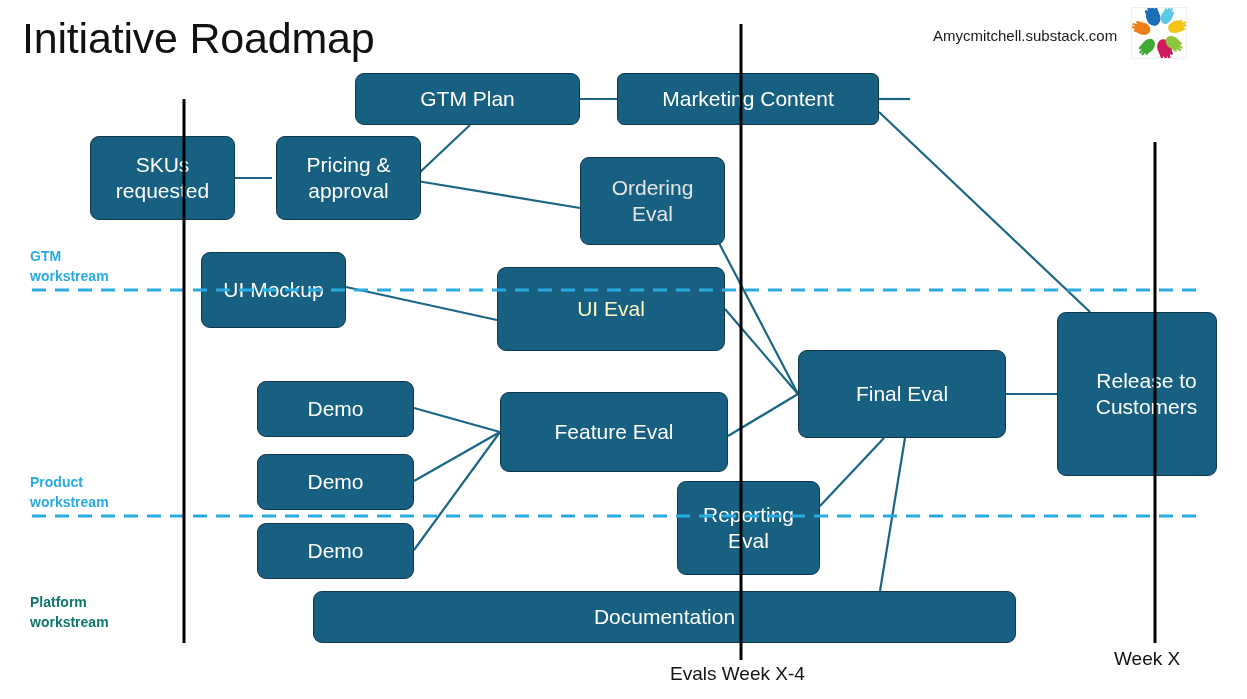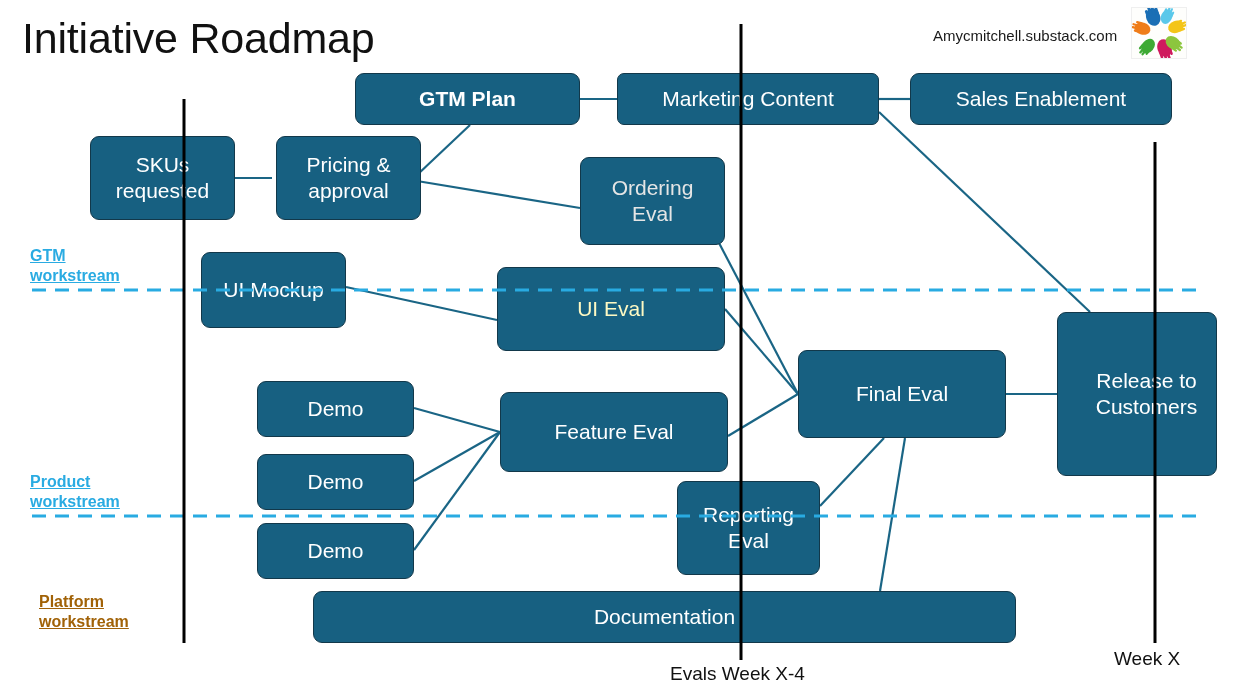--- a/index.html
+++ b/index.html
@@ -70,25 +70,24 @@
     font-size: 21px;
     line-height: 26px;
     padding: 2px 8px;
     white-space: pre-line;
   }
 
   .ws-label {
     position: absolute;
     z-index: 3;
     color: #29ABE2;
-    font-size: 16px;
+    font-size: 14px;
     line-height: 20px;
     font-weight: bold;
     white-space: pre-line;
-    text-decoration: underline;
   }
 
   .milestone-label {
     position: absolute;
     z-index: 3;
     color: #111111;
     font-size: 19px;
     line-height: 25px;
     white-space: pre-line;
   }
@@ -183,38 +182,37 @@
       <line x1="32" y1="516" x2="1205" y2="516" stroke="#29ABE2" stroke-width="3" stroke-dasharray="14 9"></line>
       <line x1="184" y1="99" x2="184" y2="643" stroke="#000000" stroke-width="3"></line>
       <line x1="741" y1="24" x2="741" y2="660" stroke="#000000" stroke-width="3"></line>
       <line x1="1155" y1="142" x2="1155" y2="643" stroke="#000000" stroke-width="3"></line>
     </svg>
 
 <div class="node" style="left: 90px; top: 136px; width: 145px; height: 84px; background: rgb(23, 96, 129); border-color: rgb(18, 56, 74); color: rgb(255, 255, 255);"><span>SKUs
 requested</span></div>
     <div class="node" style="left: 276px; top: 136px; width: 145px; height: 84px; background: rgb(23, 96, 129); border-color: rgb(18, 56, 74); color: rgb(255, 255, 255);"><span>Pricing &amp;
 approval</span></div>
-    <div class="node" style="left: 355px; top: 73px; width: 225px; height: 52px; background: rgb(23, 96, 129); border-color: rgb(18, 56, 74); color: rgb(255, 255, 255); font-weight: bold;"><span>GTM Plan</span></div>
+    <div class="node" style="left: 355px; top: 73px; width: 225px; height: 52px; background: rgb(23, 96, 129); border-color: rgb(18, 56, 74); color: rgb(255, 255, 255);"><span>GTM Plan</span></div>
     <div class="node" style="left: 617px; top: 73px; width: 262px; height: 52px; background: rgb(23, 96, 129); border-color: rgb(18, 56, 74); color: rgb(255, 255, 255); border-radius: 7px;"><span>Marketing Content</span></div>
-    <div class="node" style="left: 910px; top: 73px; width: 262px; height: 52px; background: rgb(23, 96, 129); border-color: rgb(18, 56, 74); color: rgb(255, 255, 255);"><span>Sales Enablement</span></div>
     <div class="node" style="left: 580px; top: 157px; width: 145px; height: 88px; background: rgb(23, 96, 129); border-color: rgb(18, 56, 74); color: #e5e5e5;"><span>Ordering
 Eval</span></div>
     <div class="node" style="left: 201px; top: 252px; width: 145px; height: 76px; background: rgb(23, 96, 129); border-color: rgb(18, 56, 74); color: rgb(255, 255, 255);"><span>UI Mockup</span></div>
     <div class="node" style="left: 497px; top: 267px; width: 228px; height: 84px; background: rgb(23, 96, 129); border-color: rgb(18, 56, 74); color: #fef9c3;"><span>UI Eval</span></div>
     <div class="node" style="left: 257px; top: 381px; width: 157px; height: 56px; background: rgb(23, 96, 129); border-color: rgb(18, 56, 74); color: rgb(255, 255, 255);"><span>Demo</span></div>
     <div class="node" style="left: 257px; top: 454px; width: 157px; height: 56px; background: rgb(23, 96, 129); border-color: rgb(18, 56, 74); color: rgb(255, 255, 255);"><span>Demo</span></div>
     <div class="node" style="left: 257px; top: 523px; width: 157px; height: 56px; background: rgb(23, 96, 129); border-color: rgb(18, 56, 74); color: rgb(255, 255, 255);"><span>Demo</span></div>
     <div class="node" style="left: 500px; top: 392px; width: 228px; height: 80px; background: rgb(23, 96, 129); border-color: rgb(18, 56, 74); color: rgb(255, 255, 255);"><span>Feature Eval</span></div>
     <div class="node" style="left: 798px; top: 350px; width: 208px; height: 88px; background: rgb(23, 96, 129); border-color: rgb(18, 56, 74); color: rgb(255, 255, 255);"><span>Final Eval</span></div>
     <div class="node" style="left: 677px; top: 481px; width: 143px; height: 94px; background: rgb(23, 96, 129); border-color: rgb(18, 56, 74); color: rgb(255, 255, 255);"><span>Reporting
 Eval</span></div>
     <div class="node" style="left: 1057px; top: 312px; width: 160px; height: 164px; background: rgb(23, 96, 129); border-color: rgb(18, 56, 74); color: rgb(255, 255, 255); padding-left: 27px;"><span>Release to
 Customers</span></div>
     <div class="node" style="left: 313px; top: 591px; width: 703px; height: 52px; background: rgb(23, 96, 129); border-color: rgb(18, 56, 74); color: rgb(255, 255, 255);"><span>Documentation</span></div>
     <div class="ws-label" style="left: 30px; top: 246px; color: rgb(41, 171, 226);">GTM
 workstream</div>
     <div class="ws-label" style="left: 30px; top: 472px; color: rgb(41, 171, 226);">Product
 workstream</div>
-    <div class="ws-label" style="left: 39px; top: 592px; color: #a16207;">Platform
+    <div class="ws-label" style="left: 30px; top: 592px; color: #0f766e;">Platform
 workstream</div>
     <div class="milestone-label" style="left: 670px; top: 661px;">Evals Week X-4</div>
     <div class="milestone-label" style="left: 1114px; top: 646px;">Week X</div>
   </div>
 
 </body></html>

